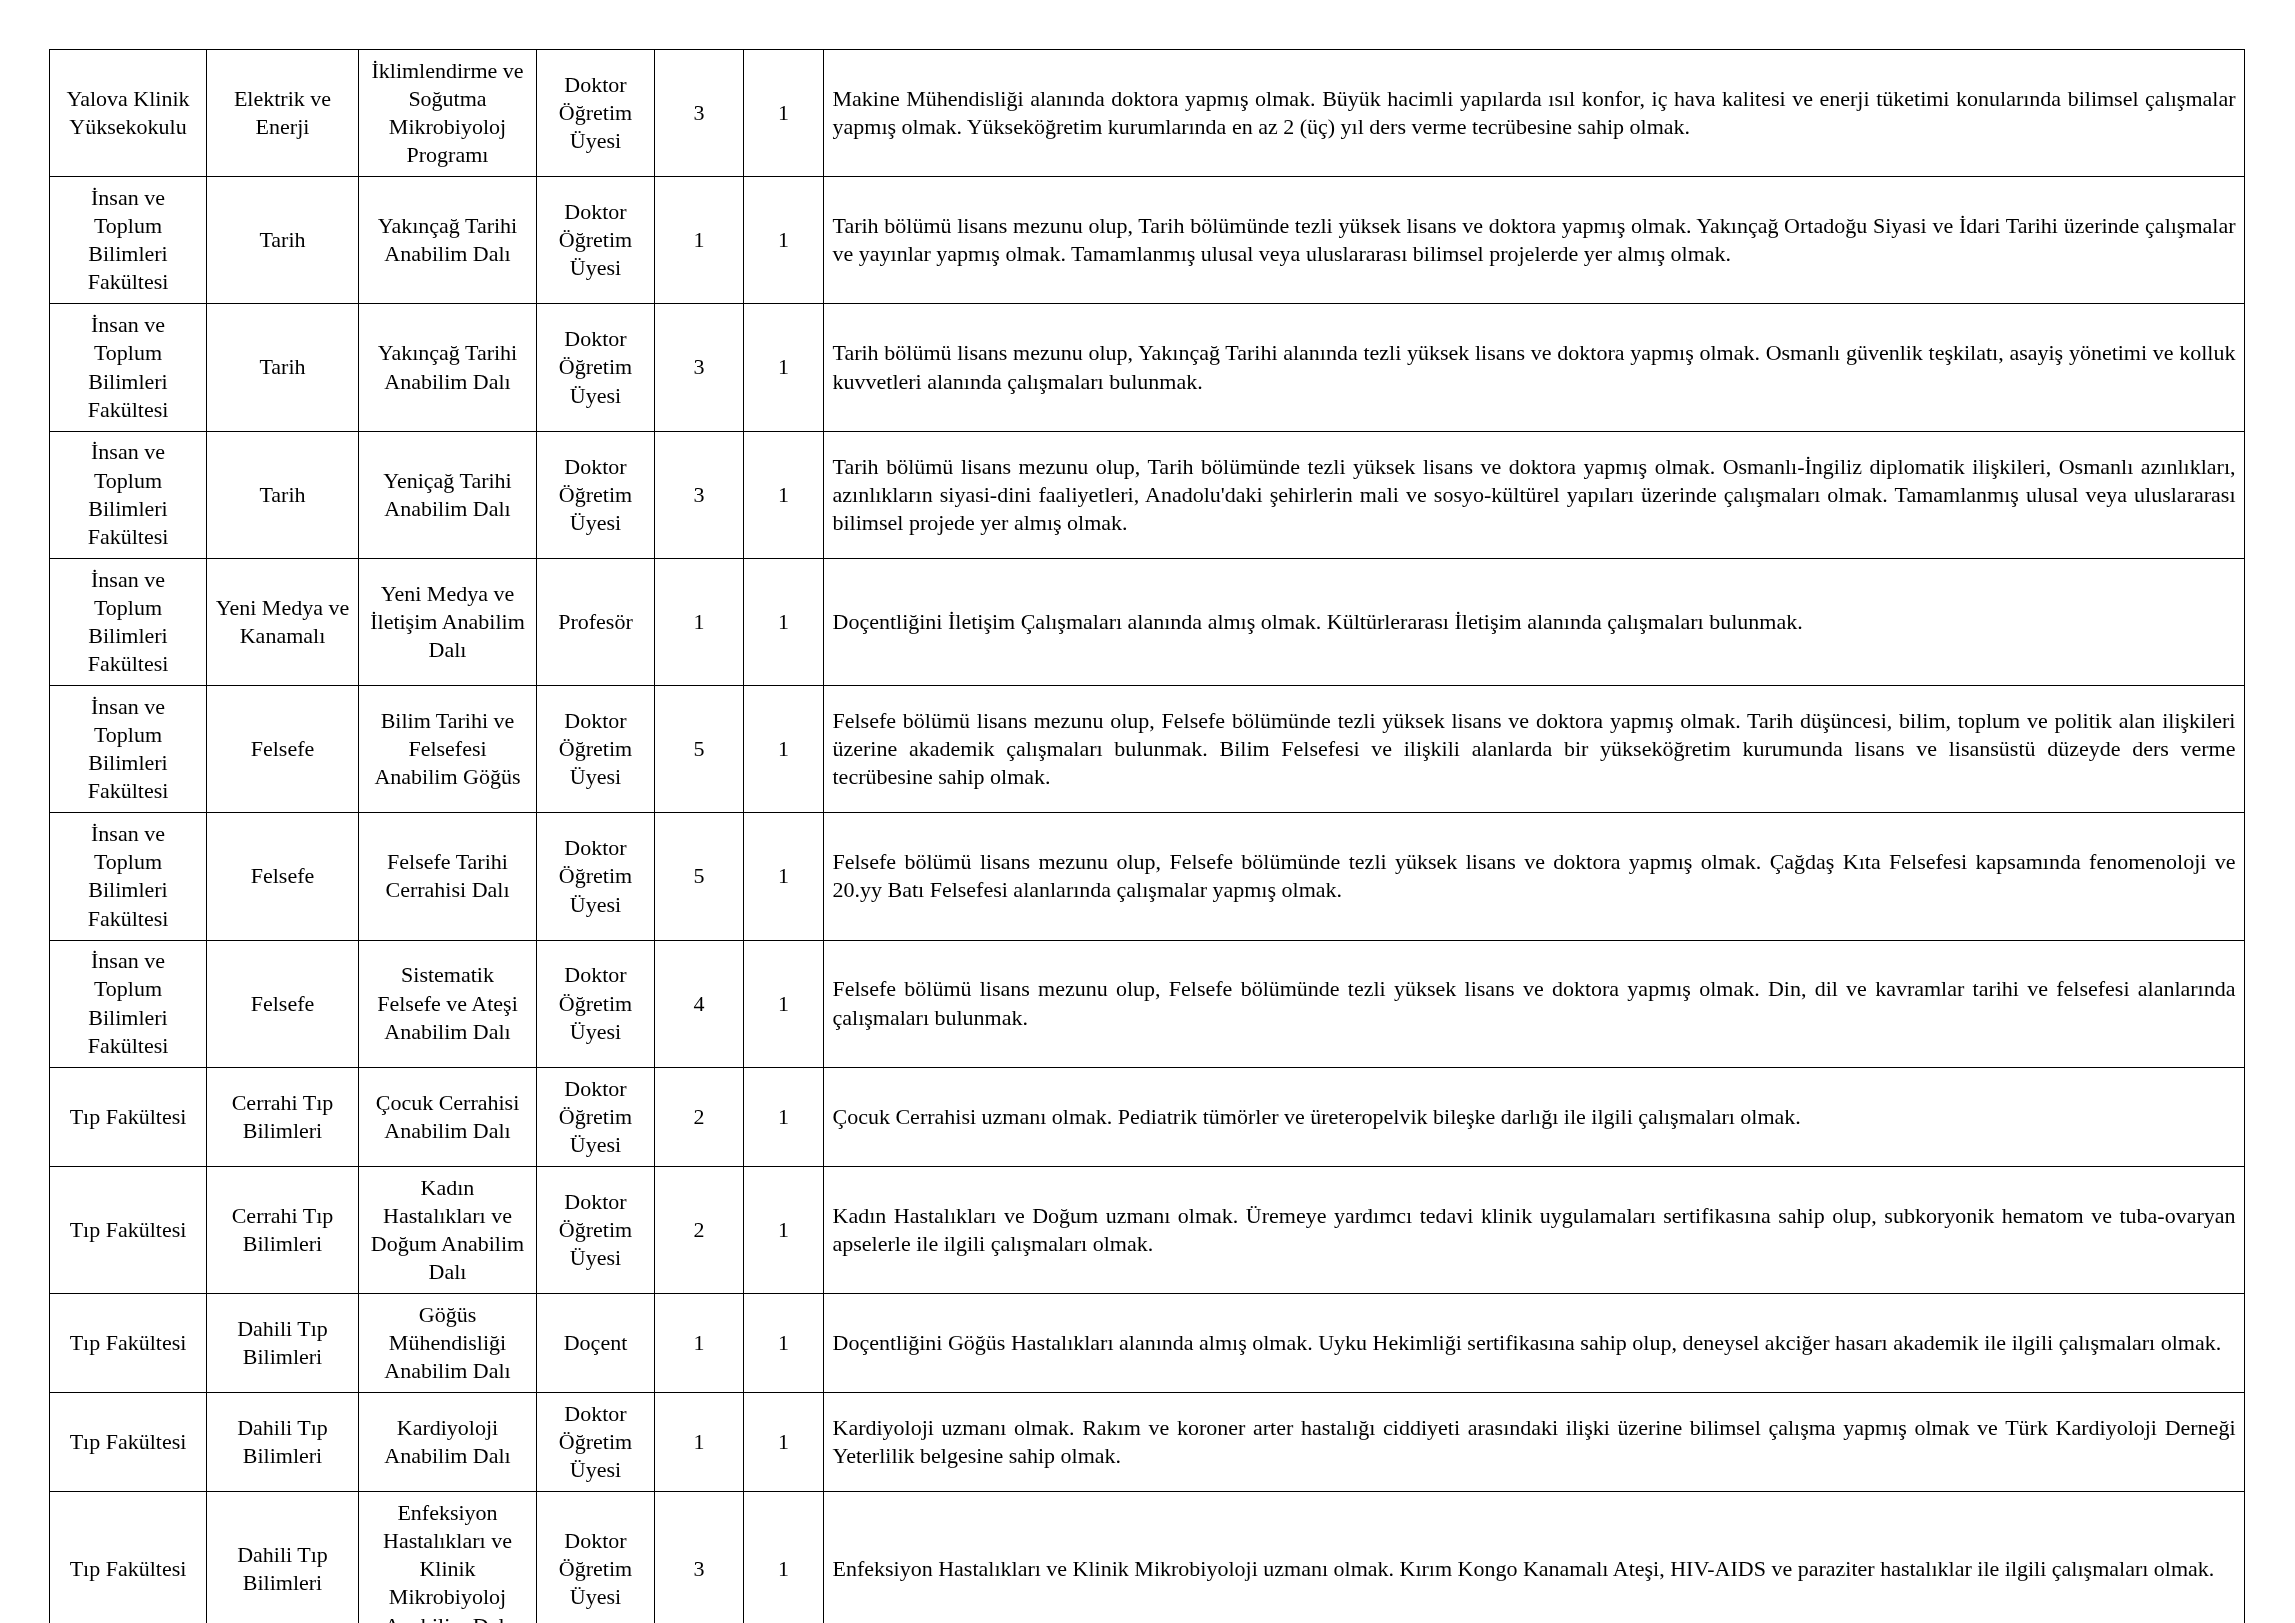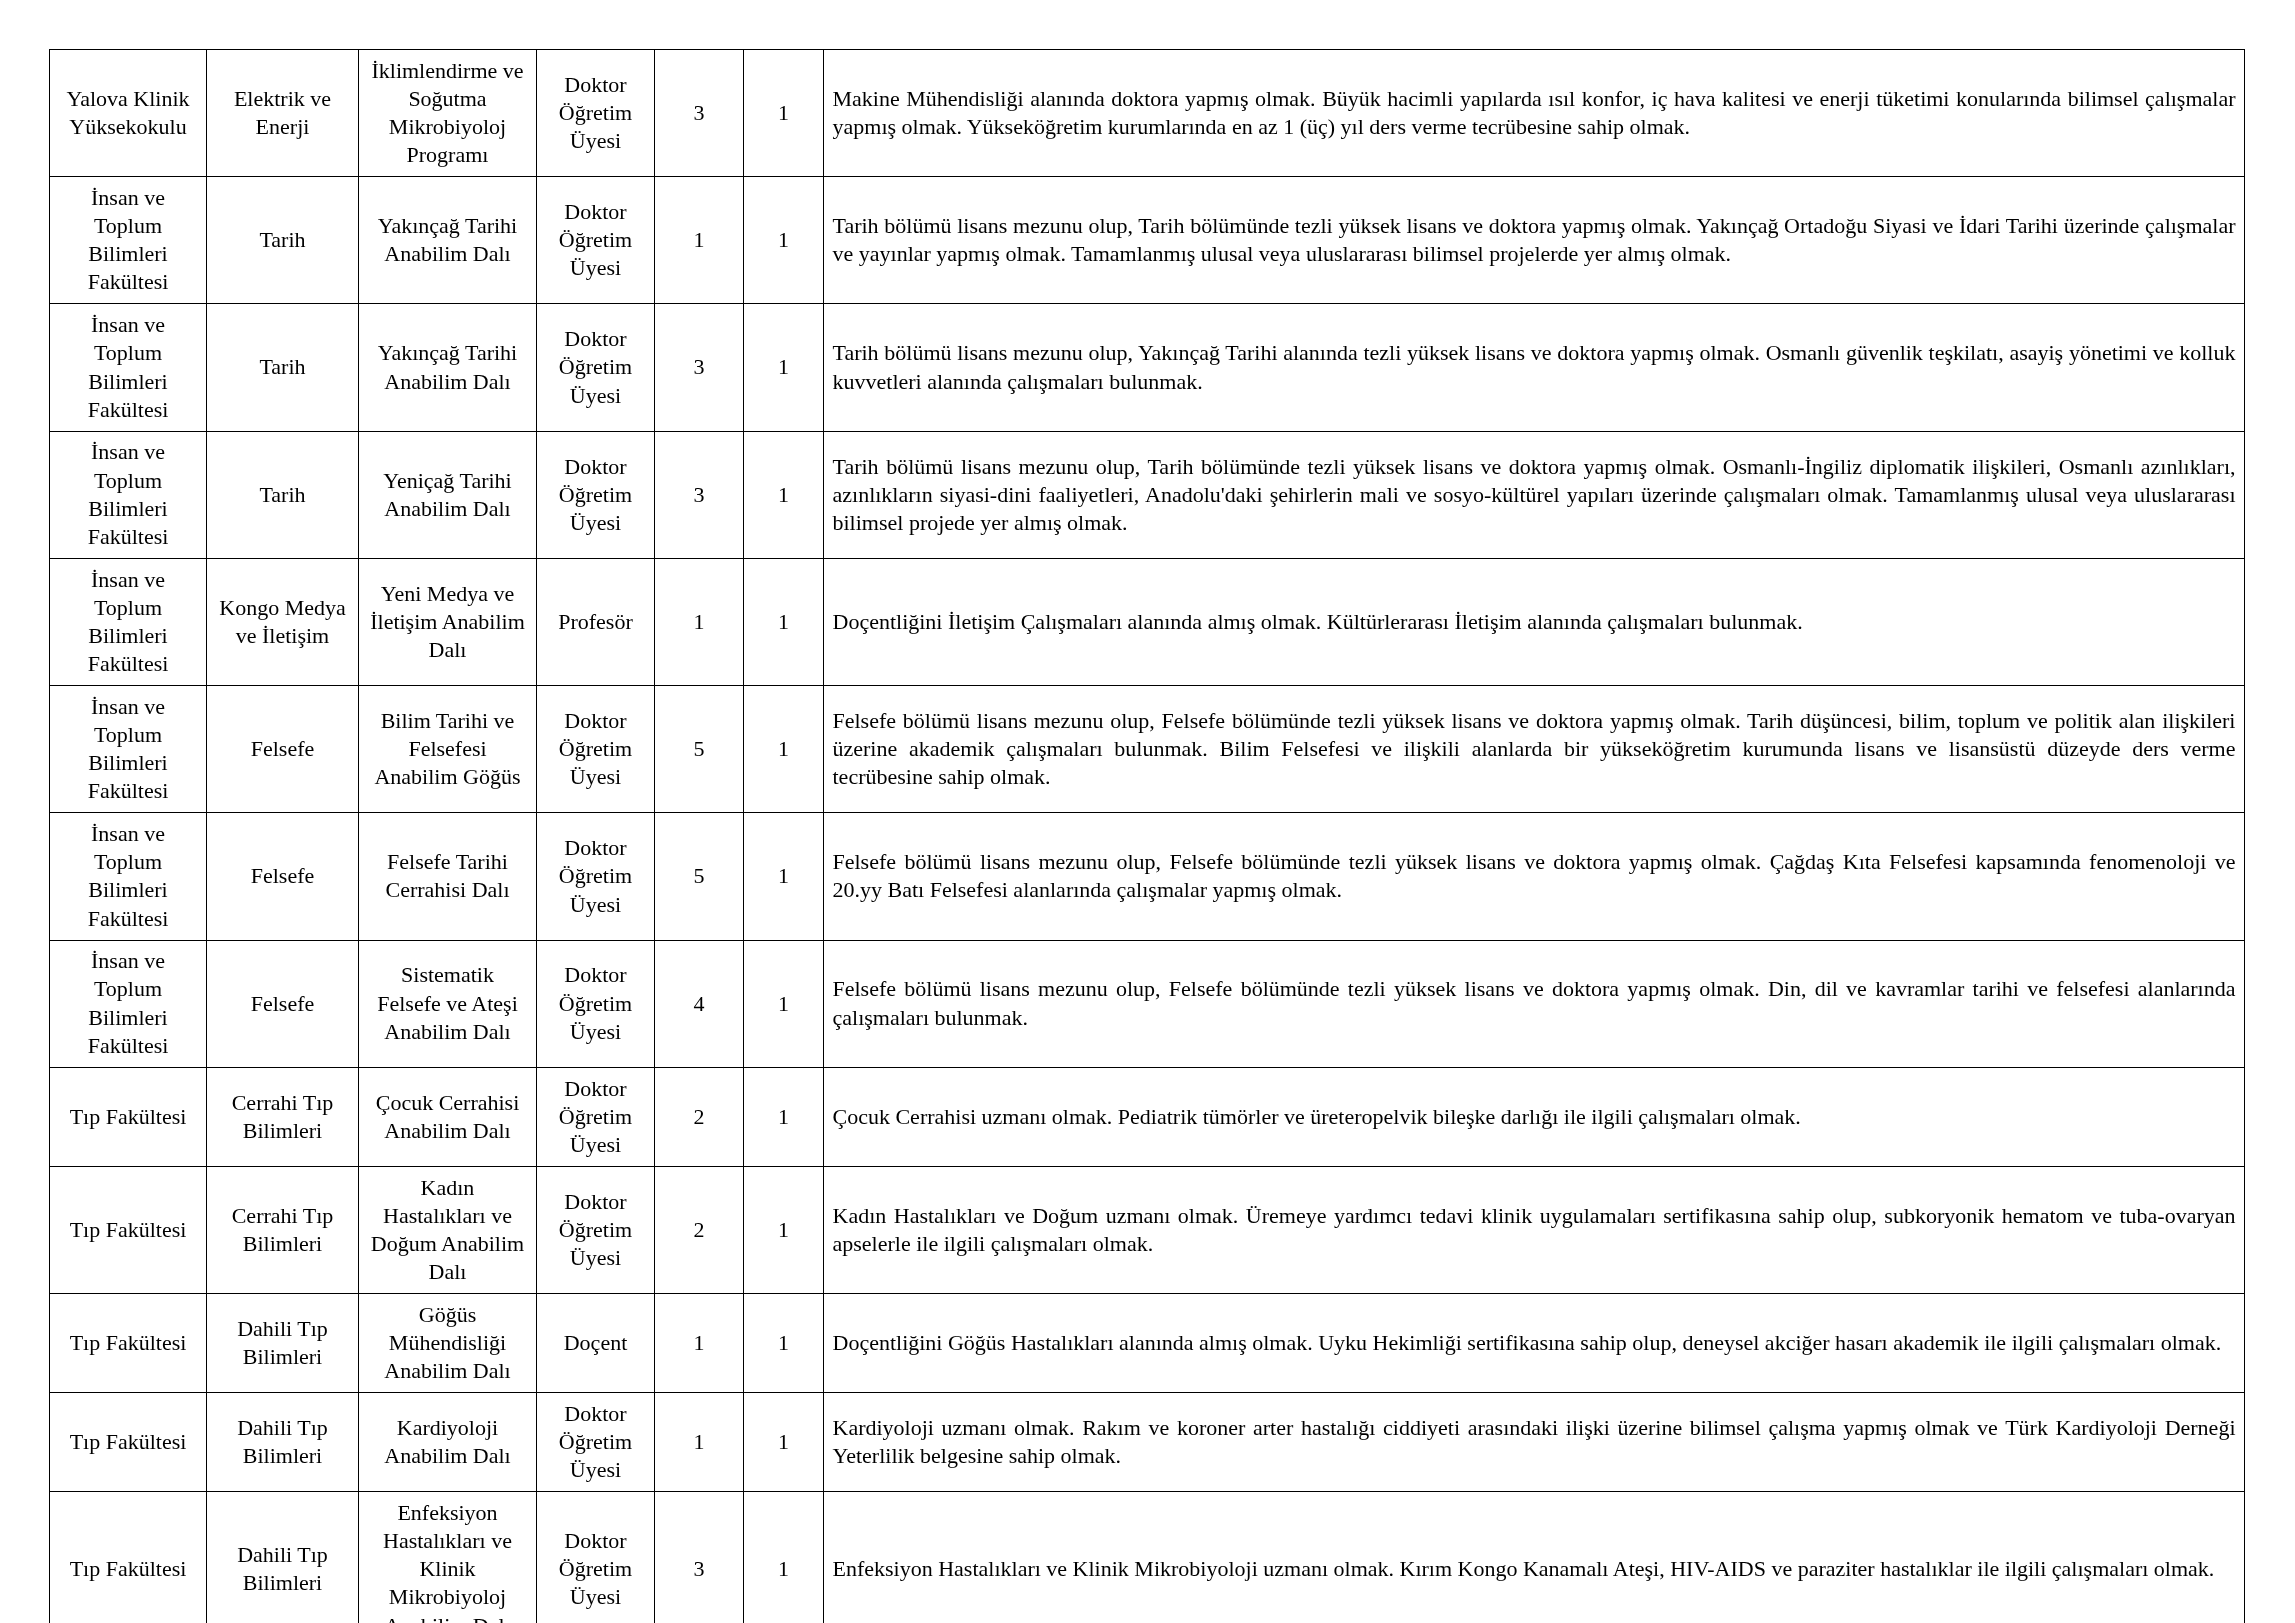--- a/index.html
+++ b/index.html
@@ -53,21 +53,21 @@
       <col style="width:1421px">
     </colgroup>
     <tbody id="table-body">
         <tr>
     <td class="c-center">Yalova Klinik Yüksekokulu</td>
     <td class="c-center">Elektrik ve Enerji</td>
     <td class="c-center">İklimlendirme ve Soğutma Mikrobiyoloj Programı</td>
     <td class="c-center">Doktor Öğretim Üyesi</td>
     <td class="c-center">3</td>
     <td class="c-center">1</td>
-    <td class="c-desc">Makine Mühendisliği alanında doktora yapmış olmak. Büyük hacimli yapılarda ısıl konfor, iç hava kalitesi ve enerji tüketimi konularında bilimsel çalışmalar yapmış olmak. Yükseköğretim kurumlarında en az 1 (üç) yıl ders verme tecrübesine sahip olmak.</td>
+    <td class="c-desc">Makine Mühendisliği alanında doktora yapmış olmak. Büyük hacimli yapılarda ısıl konfor, iç hava kalitesi ve enerji tüketimi konularında bilimsel çalışmalar yapmış olmak. Yükseköğretim kurumlarında en az 2 (üç) yıl ders verme tecrübesine sahip olmak.</td>
   </tr>
         <tr>
     <td class="c-center">İnsan ve Toplum Bilimleri Fakültesi</td>
     <td class="c-center">Tarih</td>
     <td class="c-center">Yakınçağ Tarihi Anabilim Dalı</td>
     <td class="c-center">Doktor Öğretim Üyesi</td>
     <td class="c-center">1</td>
     <td class="c-center">1</td>
     <td class="c-desc">Tarih bölümü lisans mezunu olup, Tarih bölümünde tezli yüksek lisans ve doktora yapmış olmak. Yakınçağ Ortadoğu Siyasi ve İdari Tarihi üzerinde çalışmalar ve yayınlar yapmış olmak. Tamamlanmış ulusal veya uluslararası bilimsel projelerde yer almış olmak.</td>
   </tr>
@@ -84,21 +84,21 @@
     <td class="c-center">İnsan ve Toplum Bilimleri Fakültesi</td>
     <td class="c-center">Tarih</td>
     <td class="c-center">Yeniçağ Tarihi Anabilim Dalı</td>
     <td class="c-center">Doktor Öğretim Üyesi</td>
     <td class="c-center">3</td>
     <td class="c-center">1</td>
     <td class="c-desc">Tarih bölümü lisans mezunu olup, Tarih bölümünde tezli yüksek lisans ve doktora yapmış olmak. Osmanlı-İngiliz diplomatik ilişkileri, Osmanlı azınlıkları, azınlıkların siyasi-dini faaliyetleri, Anadolu'daki şehirlerin mali ve sosyo-kültürel yapıları üzerinde çalışmaları olmak. Tamamlanmış ulusal veya uluslararası bilimsel projede yer almış olmak.</td>
   </tr>
         <tr>
     <td class="c-center">İnsan ve Toplum Bilimleri Fakültesi</td>
-    <td class="c-center">Kongo Medya ve İletişim</td>
+    <td class="c-center">Yeni Medya ve Kanamalı</td>
     <td class="c-center">Yeni Medya ve İletişim Anabilim Dalı</td>
     <td class="c-center">Profesör</td>
     <td class="c-center">1</td>
     <td class="c-center">1</td>
     <td class="c-desc">Doçentliğini İletişim Çalışmaları alanında almış olmak. Kültürlerarası İletişim alanında çalışmaları bulunmak.</td>
   </tr>
         <tr>
     <td class="c-center">İnsan ve Toplum Bilimleri Fakültesi</td>
     <td class="c-center">Felsefe</td>
     <td class="c-center">Bilim Tarihi ve Felsefesi Anabilim Göğüs</td>

